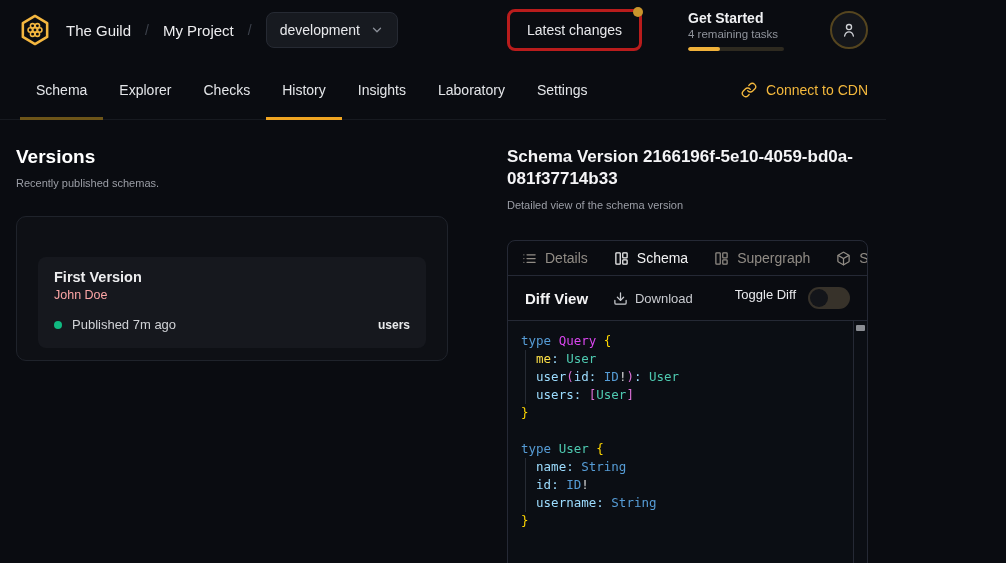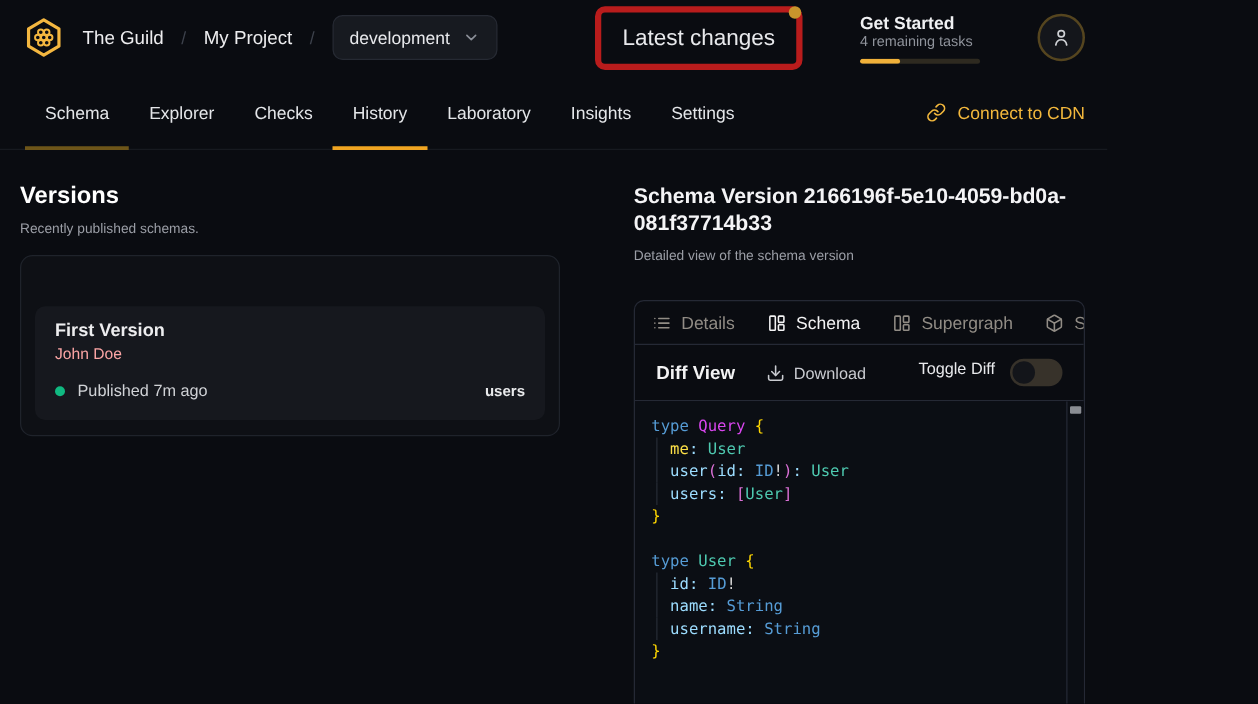--- a/index.html
+++ b/index.html
@@ -8,21 +8,21 @@
 
   
   .header { height:60px; display:flex; align-items:center; padding:0 18px 0 18px; }
   .logo { width:34px; height:34px; display:flex; align-items:center; justify-content:center; cursor:pointer; }
   .crumbs { display:flex; align-items:center; gap:14px; margin-left:14px; font-size:15px; }
   .crumb-link { color:#ededef; cursor:pointer; }
   .crumb-sep { color:#3d424c; font-size:14px; }
   .env-btn { display:flex; align-items:center; gap:10px; background:#171a20; border:1px solid #262a33; border-radius:8px; padding:9px 13px; font-size:14px; color:#e8e9ec; cursor:pointer; }
   .env-btn .chev { color:#8b8f98; display:flex; }
   .header-right { margin-left:auto; display:flex; align-items:center; gap:46px; }
-  .latest-btn { position:relative; border:5px solid #b91c1c; border-radius:8px; background:transparent; padding:10px 17px; font-size:18px; color:#e8e9ec; cursor:pointer; font-family:inherit; }
+  .latest-btn { position:relative; border:3px solid #b91c1c; border-radius:8px; background:transparent; padding:10px 17px; font-size:14px; color:#e8e9ec; cursor:pointer; font-family:inherit; }
   .latest-dot { position:absolute; top:-5px; right:-4px; width:10px; height:10px; border-radius:50%; background:#c9952c; }
   .get-started { width:96px; cursor:pointer; }
   .gs-title { font-size:14px; font-weight:600; color:#f0f1f3; }
   .gs-sub { font-size:11.5px; color:#8f939b; margin-top:2px; }
   .gs-track { margin-top:7px; height:4px; border-radius:2px; background:#2e2a20; overflow:hidden; }
   .gs-fill { height:100%; background:#f0b13a; border-radius:2px; }
   .avatar { width:38px; height:38px; border-radius:50%; border:2px solid #55451f; background:#14161b; display:flex; align-items:center; justify-content:center; color:#cfd1d5; cursor:pointer; }
 
   
   .nav { height:60px; display:flex; align-items:stretch; padding:0 18px 0 20px; border-bottom:1px solid #171a20; }
@@ -34,21 +34,21 @@
 
   
   .main { display:flex; padding:26px 18px 0 16px; gap:16px; height:443px; }
   .col-left { width:432px; flex:none; }
   .col-right { flex:1; min-width:0;padding-left:43px; }
   .sec-title-lg { font-size:19px; font-weight:700; color:#ffffff; line-height:22px; }
   .sec-title-md { font-size:17px; font-weight:600; color:#f4f4f6; line-height:22px; }
   .sec-sub { font-size:11px; color:#9b9ea6; margin-top:6px; line-height:18px; }
 
   
-  .versions-card { margin-top:12px; background:#0e1015; border:1px solid #1f232b; border-radius:10px; padding:40px 11px 12px; }
+  .versions-card { margin-top:24px; background:#0e1015; border:1px solid #1f232b; border-radius:10px; padding:40px 21px 12px; }
   .version-item { background:#16181e; border-radius:8px; padding:12px 16px 16px; cursor:pointer; }
   .vi-name { font-size:14.5px; font-weight:600; color:#ededef; }
   .vi-author { font-size:12.5px; color:#fca5a5; margin-top:3px; }
   .vi-row { display:flex; align-items:center; margin-top:15px; }
   .vi-dot { width:8px; height:8px; border-radius:50%; background:#10b981; flex:none; }
   .vi-status { font-size:13px; color:#d0d2d6; margin-left:10px; }
   .vi-badge { margin-left:auto; font-size:12px; font-weight:700; color:#e9eaec; }
 
   
   .panel { margin-top:26px; border:1px solid #252935; border-radius:8px; height:420px; display:flex; flex-direction:column; overflow:hidden; }
@@ -134,24 +134,24 @@
     <div class="nav-tab">
         <span>Explorer</span>
       </div>
     <div class="nav-tab">
         <span>Checks</span>
       </div>
     <div class="nav-tab active">
         <span>History</span>
       </div>
     <div class="nav-tab">
+        <span>Insights</span>
+      </div>
+    <div class="nav-tab">
         <span>Laboratory</span>
-      </div>
-    <div class="nav-tab">
-        <span>Insights</span>
       </div>
     <div class="nav-tab">
         <span>Settings</span>
       </div>
     <div class="nav-right">
       <svg width="16" height="16" viewBox="0 0 24 24" fill="none" stroke="currentColor" stroke-width="2" stroke-linecap="round" stroke-linejoin="round">
         <path d="M10 13a5 5 0 0 0 7.54.54l3-3a5 5 0 0 0-7.07-7.07l-1.72 1.71"></path>
         <path d="M14 11a5 5 0 0 0-7.54-.54l-3 3a5 5 0 0 0 7.07 7.07l1.71-1.71"></path>
       </svg>
       <span>Connect to CDN</span>
@@ -235,22 +235,22 @@
 
         <div class="code-area">
           <div>
               <div class="code-line"><span style="color: rgb(86, 156, 214);">type</span><span style="color: rgb(212, 212, 212);"> </span><span style="color: #d946ef;">Query</span><span style="color: rgb(212, 212, 212);"> </span><span style="color: rgb(255, 215, 0);">{</span></div>
               <div class="code-line indented"><span style="color: rgb(212, 212, 212);">  </span><span style="color: #fde047;">me</span><span style="color: rgb(156, 220, 254);">:</span><span style="color: rgb(212, 212, 212);"> </span><span style="color: rgb(78, 201, 176);">User</span></div>
               <div class="code-line indented"><span style="color: rgb(212, 212, 212);">  </span><span style="color: rgb(156, 220, 254);">user</span><span style="color: rgb(218, 112, 214);">(</span><span style="color: rgb(156, 220, 254);">id</span><span style="color: rgb(156, 220, 254);">:</span><span style="color: rgb(212, 212, 212);"> </span><span style="color: rgb(86, 156, 214);">ID</span><span style="color: rgb(212, 212, 212);">!</span><span style="color: rgb(218, 112, 214);">)</span><span style="color: rgb(156, 220, 254);">:</span><span style="color: rgb(212, 212, 212);"> </span><span style="color: rgb(78, 201, 176);">User</span></div>
               <div class="code-line indented"><span style="color: rgb(212, 212, 212);">  </span><span style="color: rgb(156, 220, 254);">users</span><span style="color: rgb(156, 220, 254);">:</span><span style="color: rgb(212, 212, 212);"> </span><span style="color: rgb(218, 112, 214);">[</span><span style="color: rgb(78, 201, 176);">User</span><span style="color: rgb(218, 112, 214);">]</span></div>
               <div class="code-line"><span style="color: rgb(255, 215, 0);">}</span></div>
               <div class="code-line"></div>
               <div class="code-line"><span style="color: rgb(86, 156, 214);">type</span><span style="color: rgb(212, 212, 212);"> </span><span style="color: rgb(78, 201, 176);">User</span><span style="color: rgb(212, 212, 212);"> </span><span style="color: rgb(255, 215, 0);">{</span></div>
+              <div class="code-line indented"><span style="color: rgb(212, 212, 212);">  </span><span style="color: rgb(156, 220, 254);">name</span><span style="color: rgb(156, 220, 254);">:</span><span style="color: rgb(212, 212, 212);"> </span><span style="color: rgb(86, 156, 214);">String</span></div>
               <div class="code-line indented"><span style="color: rgb(212, 212, 212);">  </span><span style="color: rgb(156, 220, 254);">id</span><span style="color: rgb(156, 220, 254);">:</span><span style="color: rgb(212, 212, 212);"> </span><span style="color: rgb(86, 156, 214);">ID</span><span style="color: rgb(212, 212, 212);">!</span></div>
-              <div class="code-line indented"><span style="color: rgb(212, 212, 212);">  </span><span style="color: rgb(156, 220, 254);">name</span><span style="color: rgb(156, 220, 254);">:</span><span style="color: rgb(212, 212, 212);"> </span><span style="color: rgb(86, 156, 214);">String</span></div>
               <div class="code-line indented"><span style="color: rgb(212, 212, 212);">  </span><span style="color: rgb(156, 220, 254);">username</span><span style="color: rgb(156, 220, 254);">:</span><span style="color: rgb(212, 212, 212);"> </span><span style="color: rgb(86, 156, 214);">String</span></div>
               <div class="code-line"><span style="color: rgb(255, 215, 0);">}</span></div>
             </div>
           <div class="code-scrollbar">
             <div class="code-thumb"></div>
           </div>
         </div>
       </div>
     </div>
 

